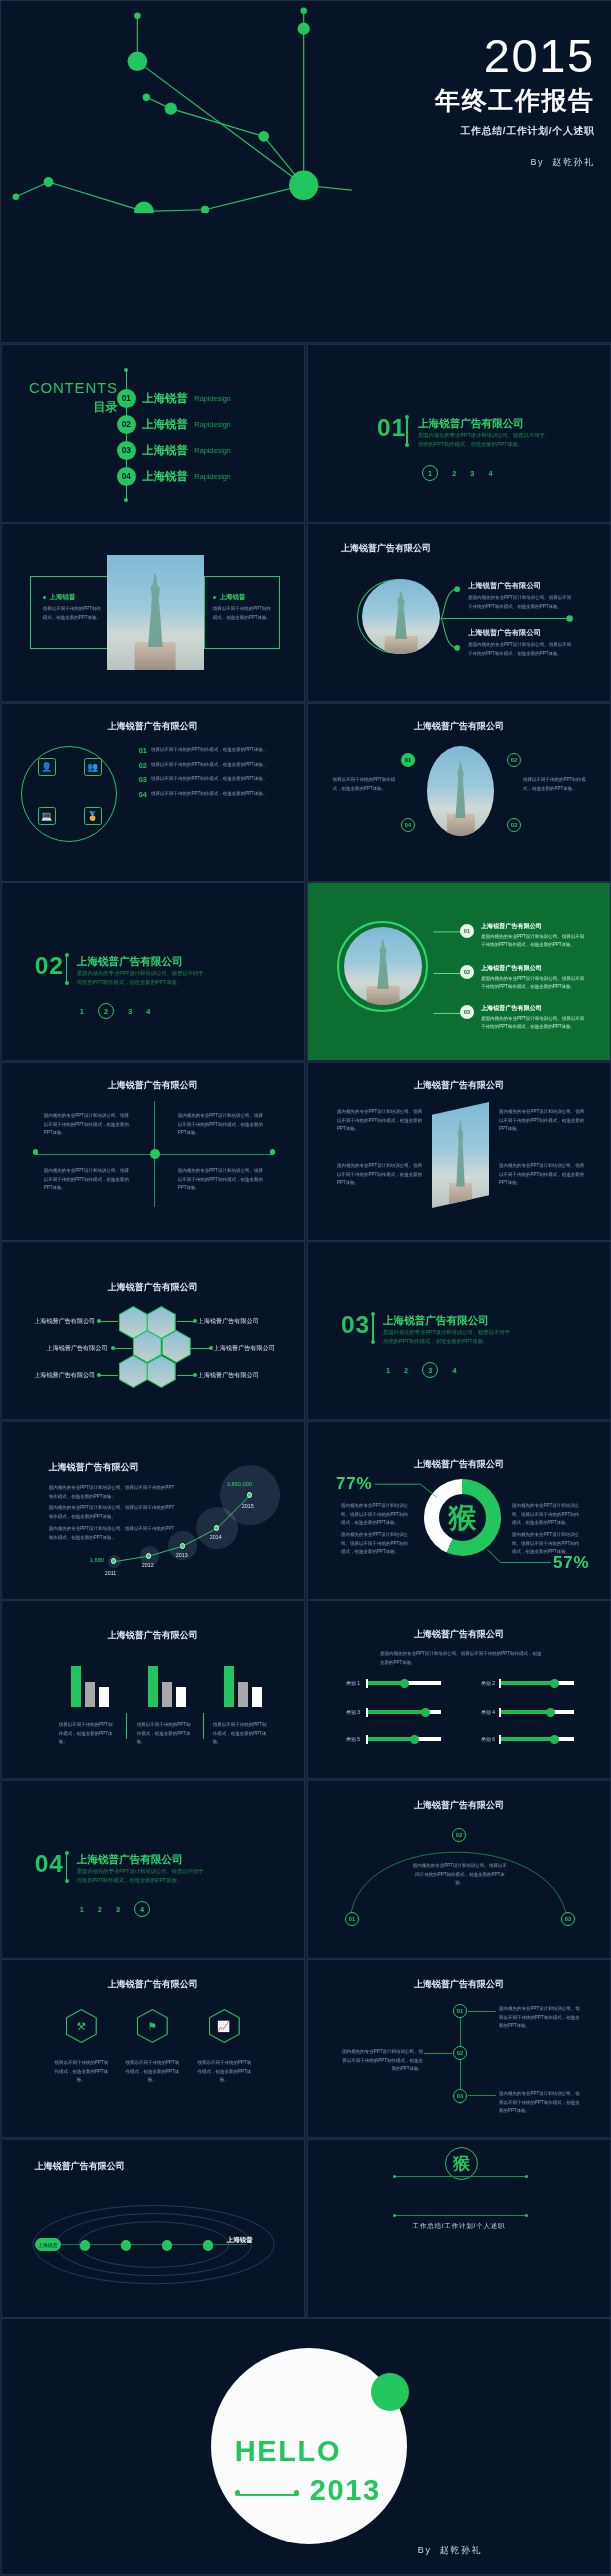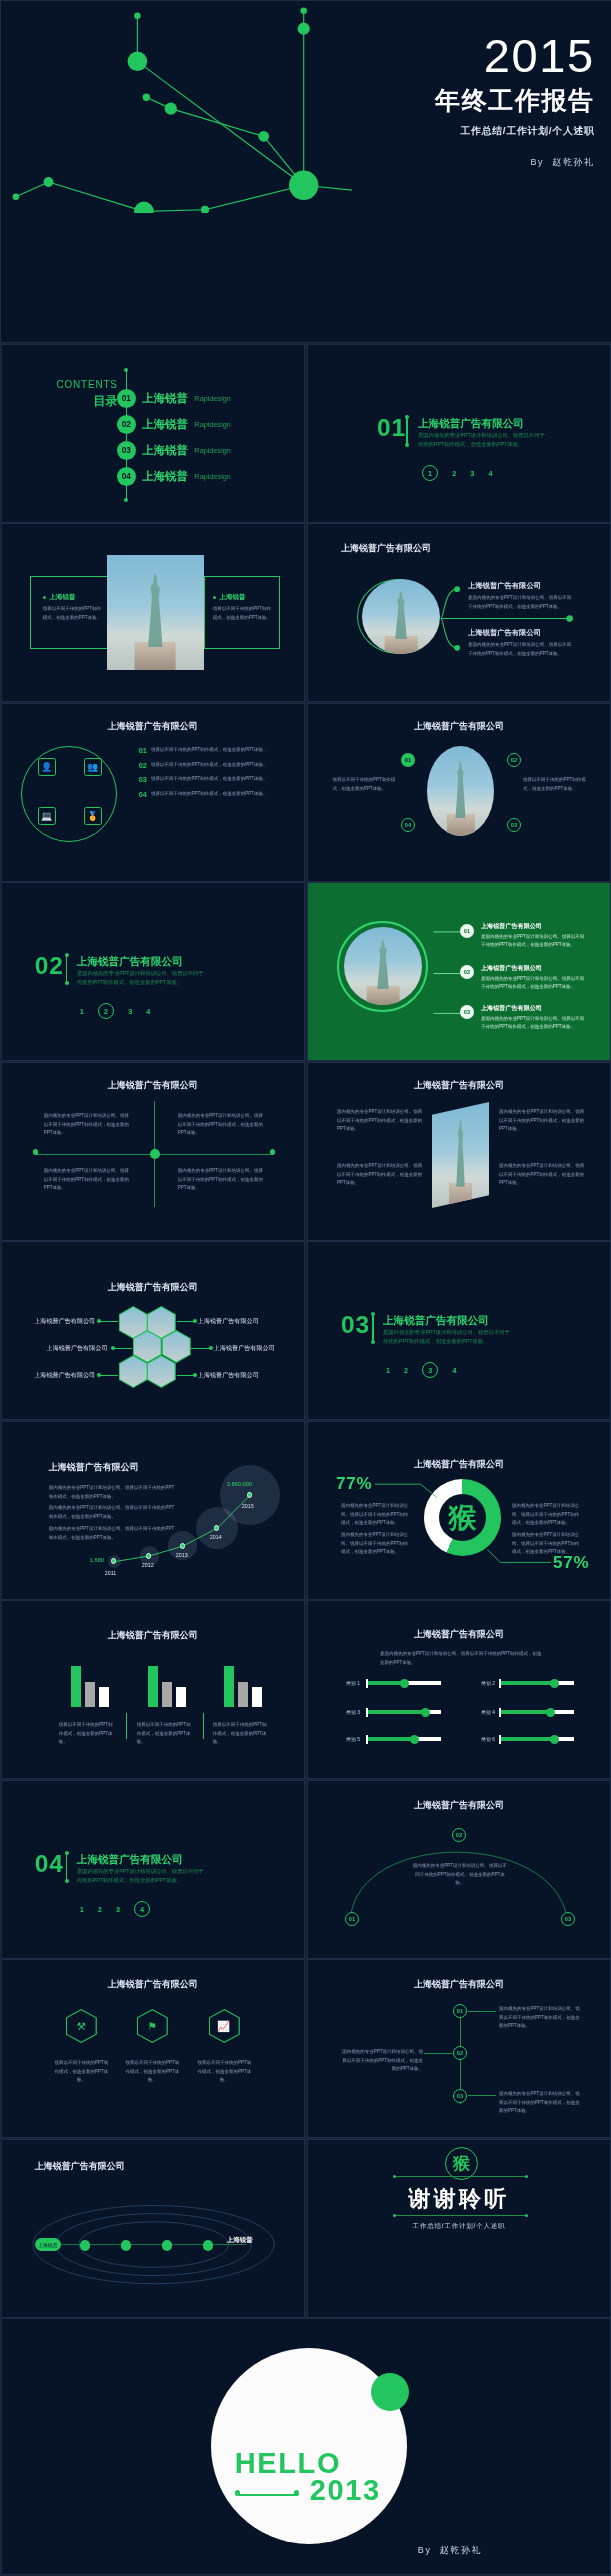--- a/index.html
+++ b/index.html
@@ -28,21 +28,21 @@
   .hero-net { position:absolute; left:0; top:0; width:351px; height:212px; }
   .hero-txt { position:absolute; right:16.3px; top:31px; text-align:right; }
   .hero-year { font-size:47px; font-weight:300; color:#fff; letter-spacing:1.6px; line-height:1; }
   .hero-title { font-size:25px; font-weight:700; color:#fff; letter-spacing:1.6px; margin-top:4.9px; }
   .hero-sub { font-size:9.8px; font-weight:700; color:#dde5f2; margin-top:8.2px; letter-spacing:0.8px;}
   .hero-by { font-size:9px; color:#c8d3e5; margin-top:18px; letter-spacing:1.6px; }
   .hero-by b { font-weight:400; margin-left:8.2px; }
 
   
   .ct-head { position:absolute; left:18px; top:34px; text-align:right; width:98px;}
-  .ct-head .en { font-size:10px; letter-spacing:0.8px; color:#22c55e; font-weight:400;}
+  .ct-head .en { font-size:15px; letter-spacing:0.8px; color:#22c55e; font-weight:400;}
   .ct-head .cn { font-size:12.2px; color:#22c55e; margin-top:3.3px; font-weight:700;}
   .ct-line { position:absolute; left:124px; top:24.5px; width:0.8px; height:131px; background:#22c55e; }
   .ct-line:before,.ct-line:after{content:"";position:absolute;left:-1.6px;width:4.1px;height:4.1px;border-radius:50%;background:#22c55e;}
   .ct-line:before{top:-1.6px;} .ct-line:after{bottom:-1.6px;}
   .ct-item { position:absolute; left:115px; display:flex; align-items:center; gap:6.5px; }
   .ct-num { width:19px;height:19px;border-radius:50%;background:#22c55e;color:#071428;font-size:8.2px;font-weight:700;display:flex;align-items:center;justify-content:center;}
   .ct-cn { font-size:11.4px; color:#2fd36b; font-weight:700;}
   .ct-en { font-size:7.3px; color:#1e9e52; }
 
   
@@ -589,31 +589,30 @@
   <div style="position:absolute;left:201px;top:100px;width:10.6px;height:10.6px;border-radius:50%;background:#22c55e;"></div>
   <div style="position:absolute;left:225px;top:96px;font-size:6.5px;color:#ffffff;font-weight:700;">上海锐普</div>
 </div>
 
 <div class="slide s col-r" style="top:2139px;">
   <div class="ring" style="left:137px;top:6.5px;width:33px;height:33px;"></div>
   <div class="monkey" style="position:absolute;left:137px;top:6.5px;width:33px;height:33px;display:flex;align-items:center;justify-content:center;font-size:17px;">猴</div>
   <div class="hline" style="left:86px;top:36px;width:132px;background:#1d8f4c;"></div>
   <div style="position:absolute;left:85px;top:35px;width:3.3px;height:3.3px;border-radius:50%;background:#22c55e;"></div>
   <div style="position:absolute;left:217px;top:35px;width:3.3px;height:3.3px;border-radius:50%;background:#22c55e;"></div>
-  <div class="ty-ttl" style="top:44px;">谢谢聆听</div>
   <div class="hline" style="left:86px;top:75px;width:132px;background:#1d8f4c;"></div>
   <div style="position:absolute;left:85px;top:74px;width:3.3px;height:3.3px;border-radius:50%;background:#22c55e;"></div>
   <div style="position:absolute;left:217px;top:74px;width:3.3px;height:3.3px;border-radius:50%;background:#22c55e;"></div>
   <div class="ty-sub" style="top:82px;">工作总结/工作计划/个人述职</div>
 </div>
 
 <div class="slide" style="left:0.8px;top:2318px;width:610px;height:257px;">
   <div class="fin-circ" style="left:209px;top:29px;width:196px;height:196px;"></div>
   <div class="fin-dot" style="left:369px;top:54px;width:38px;height:38px;"></div>
-  <div class="fin-hello" style="left:233px;top:116px;margin-top:12px;">HELLO</div>
+  <div class="fin-hello" style="left:233px;top:116px;">HELLO</div>
   <div class="fin-year" style="left:308px;top:155px;">2013</div>
   <div style="position:absolute;left:237px;top:175px;width:59px;height:1.6px;background:#22c55e;"></div>
   <div style="position:absolute;left:233px;top:171px;width:5.7px;height:5.7px;border-radius:50%;background:#22c55e;"></div>
   <div style="position:absolute;left:292px;top:171px;width:5.7px;height:5.7px;border-radius:50%;background:#22c55e;"></div>
   <div class="fin-by" style="left:416px;top:225px;">
     <span>By</span><b>赵乾孙礼</b>
   </div>
 </div>
 
 </div>

